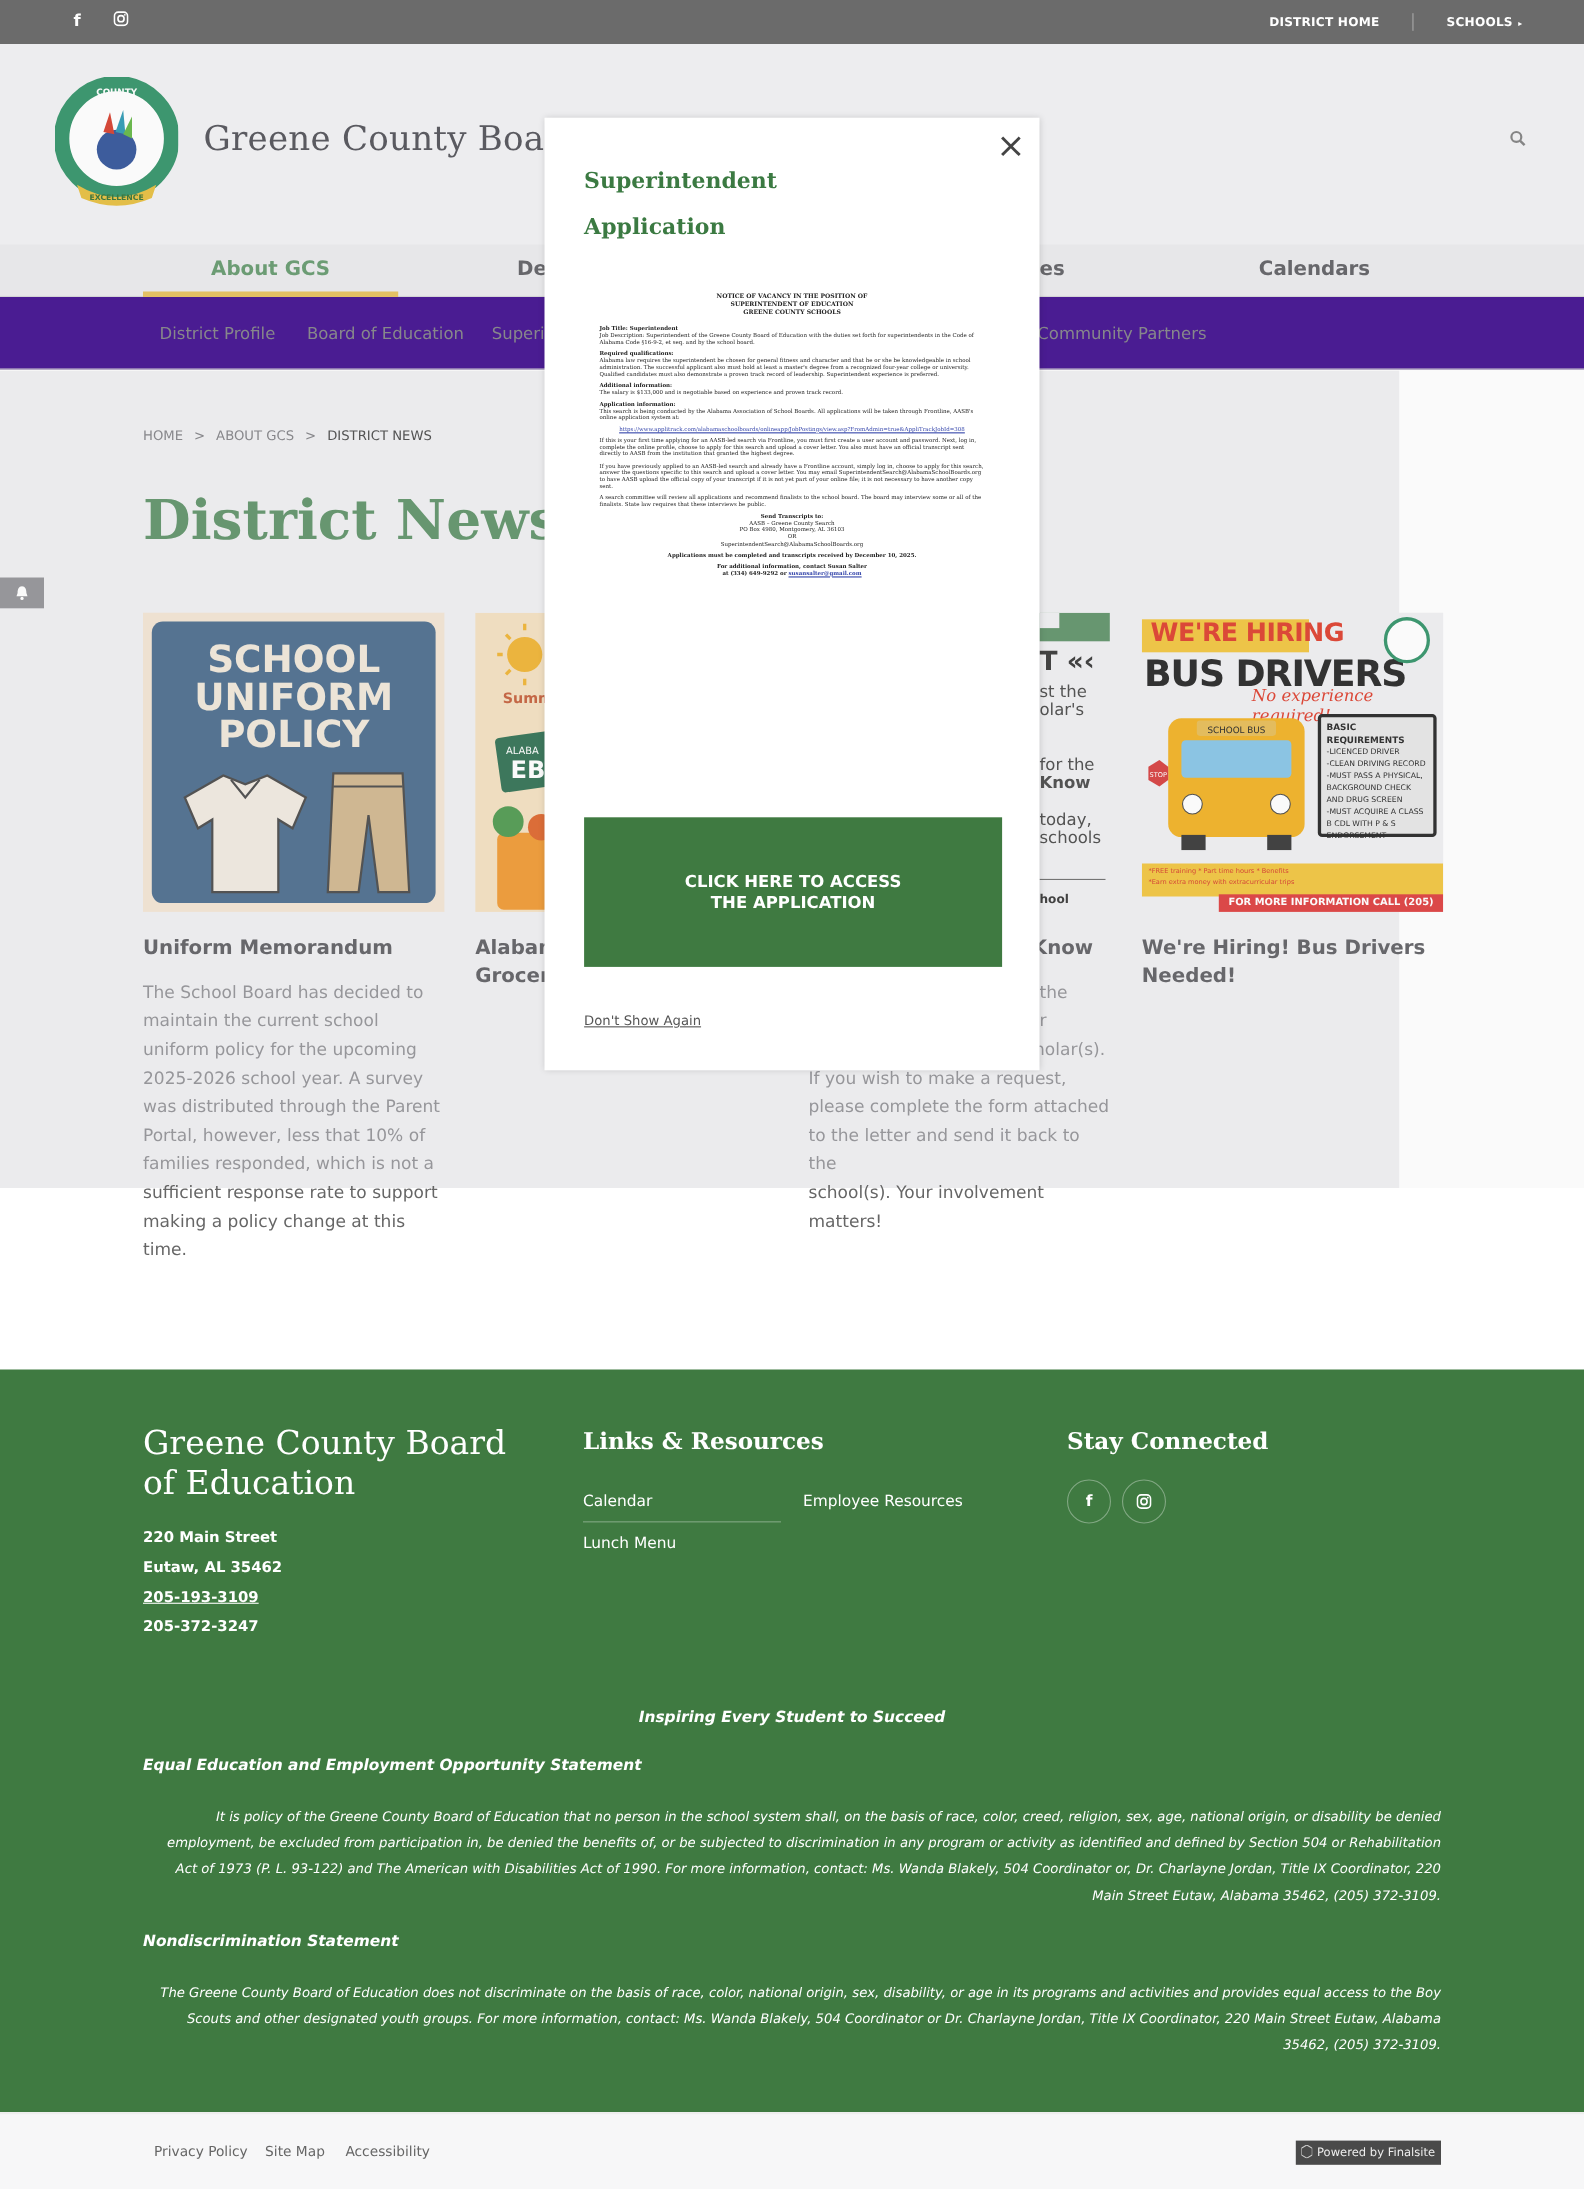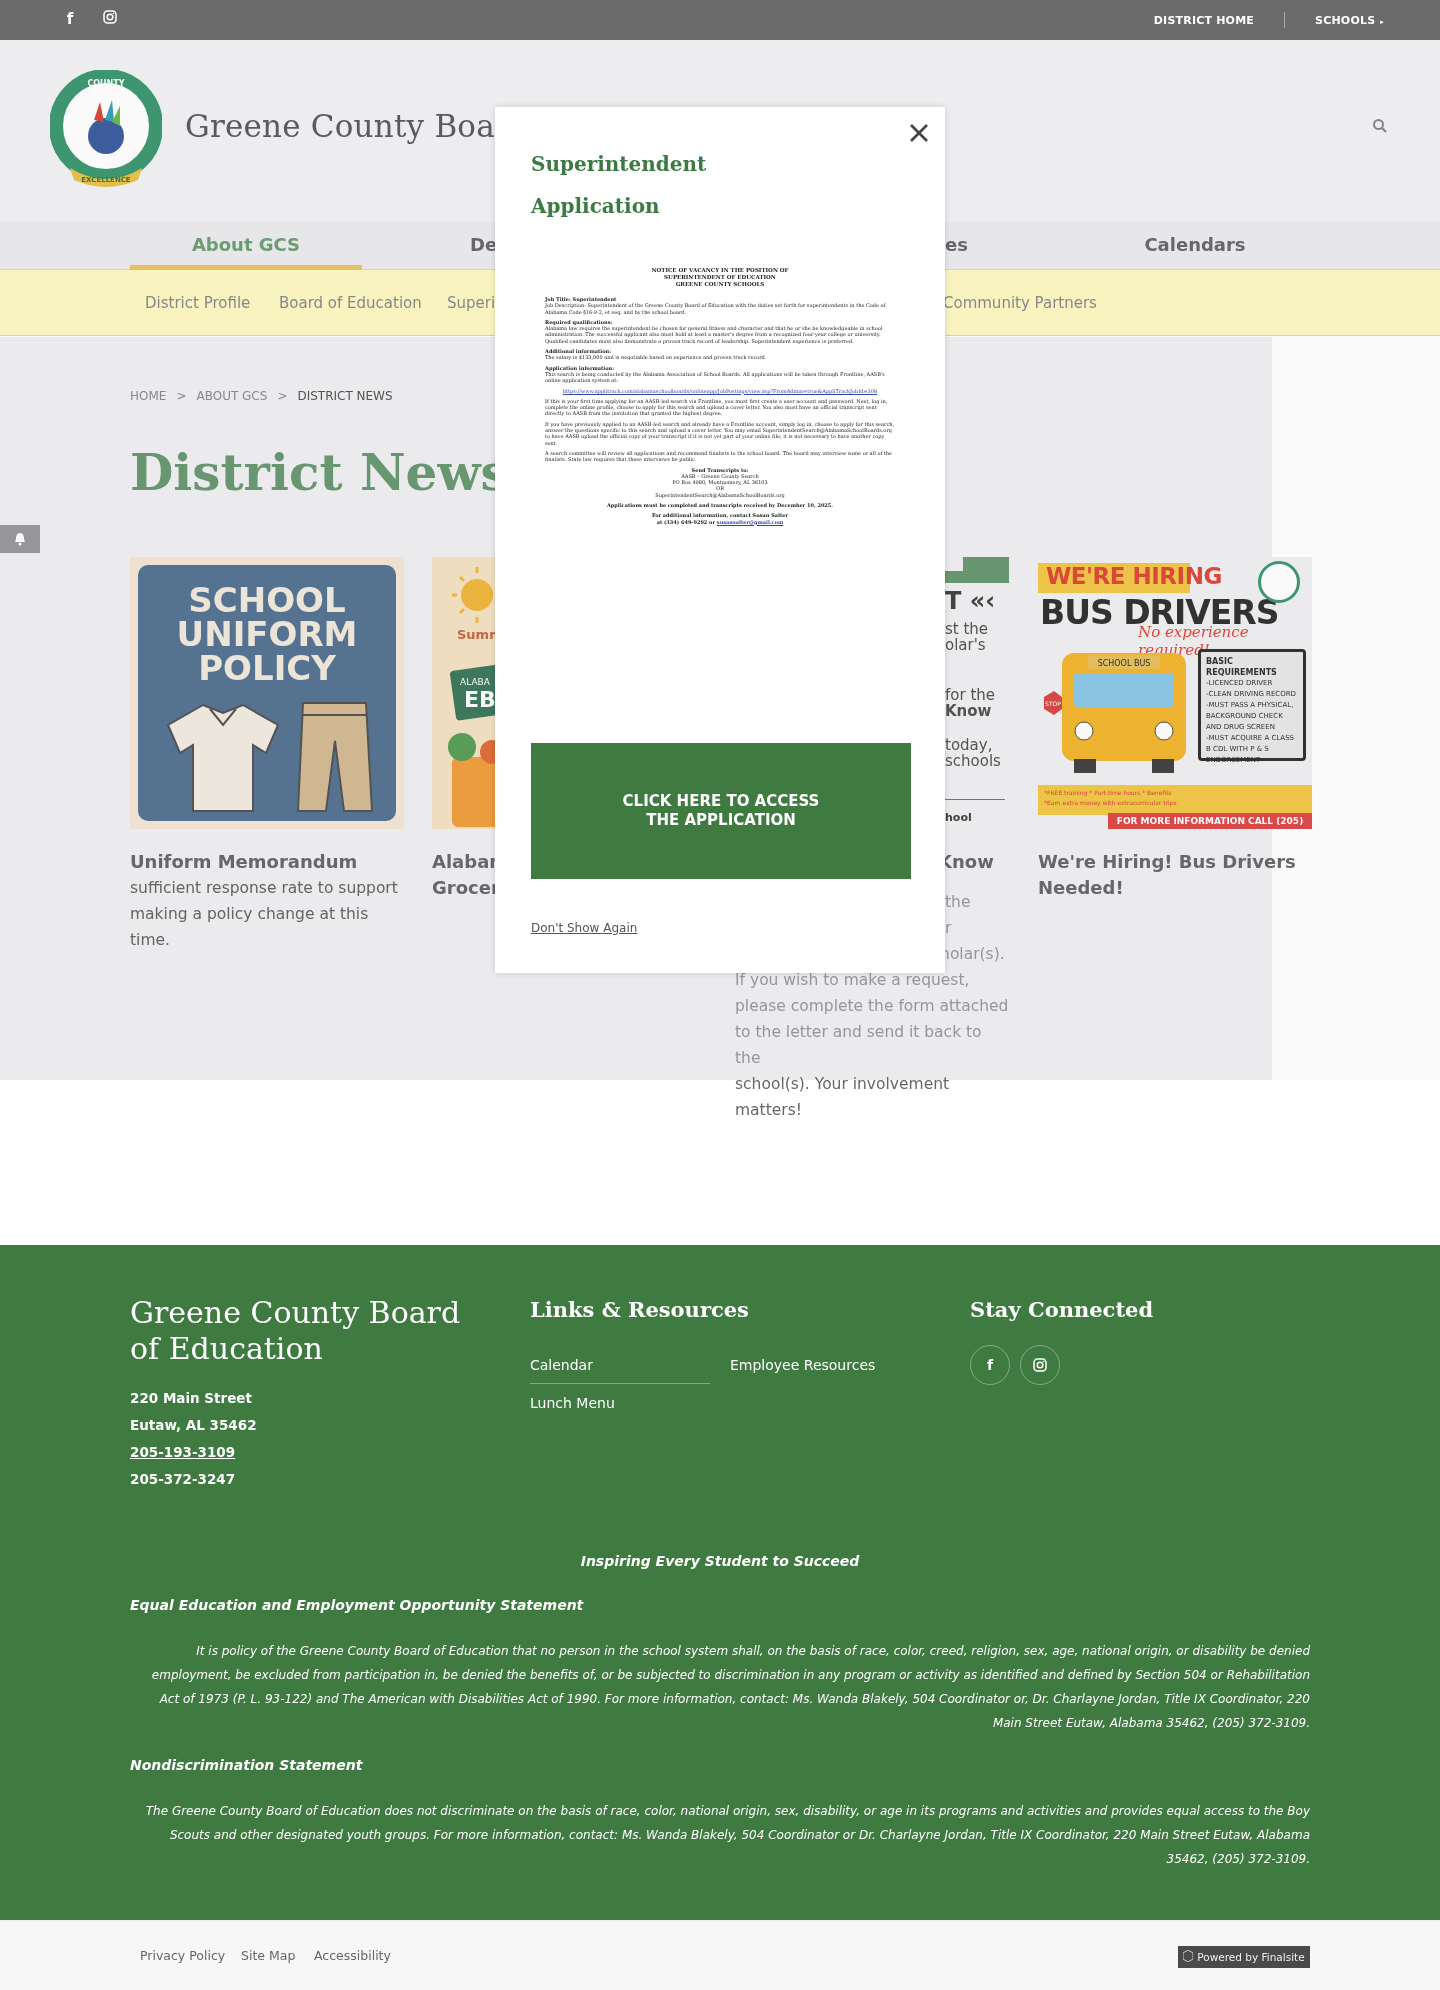--- a/index.html
+++ b/index.html
@@ -20,21 +20,21 @@
   .logo { position: absolute; left: 50px; top: 30px; width: 112px; height: 120px; }
   .site-title { position: absolute; left: 185px; top: 68px; font-size: 31px; color: #5c5c62; letter-spacing: 0.2px; }
   .search-icon { position: absolute; left: 1372px; top: 78px; width: 16px; height: 16px; }
 
   
   .mainnav { position: absolute; left: 0; top: 222px; width: 1440px; height: 48px; background: #ececee; border-bottom: 1px solid #d8d8da; }
   .mainnav .item { position: absolute; top: 0; height: 48px; line-height: 46px; font-size: 18px; font-weight: bold; color: #6a6a6e; text-align: center; }
   .mainnav .item.active { color: #6fa077; border-bottom: 5px solid #e8c466; }
 
   
-  .subnav { position: absolute; left: 0; top: 270px; width: 1440px; height: 66px; background: #fef9c3; border-bottom: 1px solid #d4d4d6; }
+  .subnav { position: absolute; left: 0; top: 270px; width: 1440px; height: 66px; background: #4c1d95; border-bottom: 1px solid #d4d4d6; }
   .subnav .item { position: absolute; top: 0; height: 66px; line-height: 66px; font-size: 15px; color: #8a8a8e; }
 
   
   .content { position: absolute; left: 0; top: 337px; width: 1272px; height: 743px; background: #f0f0f2; }
   .breadcrumb { position: absolute; left: 130px; top: 52px; font-size: 12px; color: #8a8a8e; display: flex; gap: 10px; align-items: center; }
   .breadcrumb .current { color: #555; }
   .breadcrumb .chev { font-size: 12px; color: #8a8a8e; }
   .page-title { position: absolute; left: 130px; top: 106px; font-size: 50px; font-weight: bold; color: #6a9a73; }
   .bell-tab { position: absolute; left: 0; top: 188px; width: 40px; height: 28px; background: #9a9a9e; }
   .bell-tab span { position: absolute; left: 14px; top: 6px; width: 12px; height: 14px; }
@@ -167,20 +167,21 @@
         <div class="txt">SCHOOL<br>UNIFORM<br>POLICY</div>
         <svg style="position:absolute;left:10px;top:130px;" width="240" height="120" viewBox="0 0 240 120">
           <path d="M20 30 L55 10 L75 18 L95 10 L130 30 L118 58 L105 50 L105 116 L45 116 L45 50 L32 58 Z" fill="#f1ebe2" stroke="#555" stroke-width="2"></path>
           <path d="M62 14 L75 30 L88 14" fill="none" stroke="#555" stroke-width="2"></path>
           <path d="M155 8 L218 8 L224 116 L196 116 L187 46 L178 116 L150 116 Z" fill="#d4bb95" stroke="#555" stroke-width="2"></path>
           <line x1="155" y1="20" x2="218" y2="20" stroke="#555" stroke-width="2"></line>
         </svg>
       </div>
     </div>
     <div class="title">Uniform Memorandum</div>
+    <div class="desc">The School Board has decided to maintain the current school uniform policy for the upcoming 2025-2026 school year.  A survey was distributed through the Parent Portal, however, less that 10% of families responded, which is not a</div>
     <div style="font-size:15.5px;line-height:26px;color:#666;">sufficient response rate to support making a policy change at this time.</div>
   </div>
 
   <div class="card" style="left:432px;width:80px;overflow:hidden;">
     <div class="thumb grocery" style="width:80px;">
       <svg width="80" height="272" viewBox="0 0 80 272">
         <circle cx="45" cy="38" r="16" fill="#f0b840"></circle>
         <g stroke="#f0b840" stroke-width="3">
             <line x1="45" y1="10" x2="45" y2="16"></line>
             <line x1="20" y1="38" x2="25" y2="38"></line>

